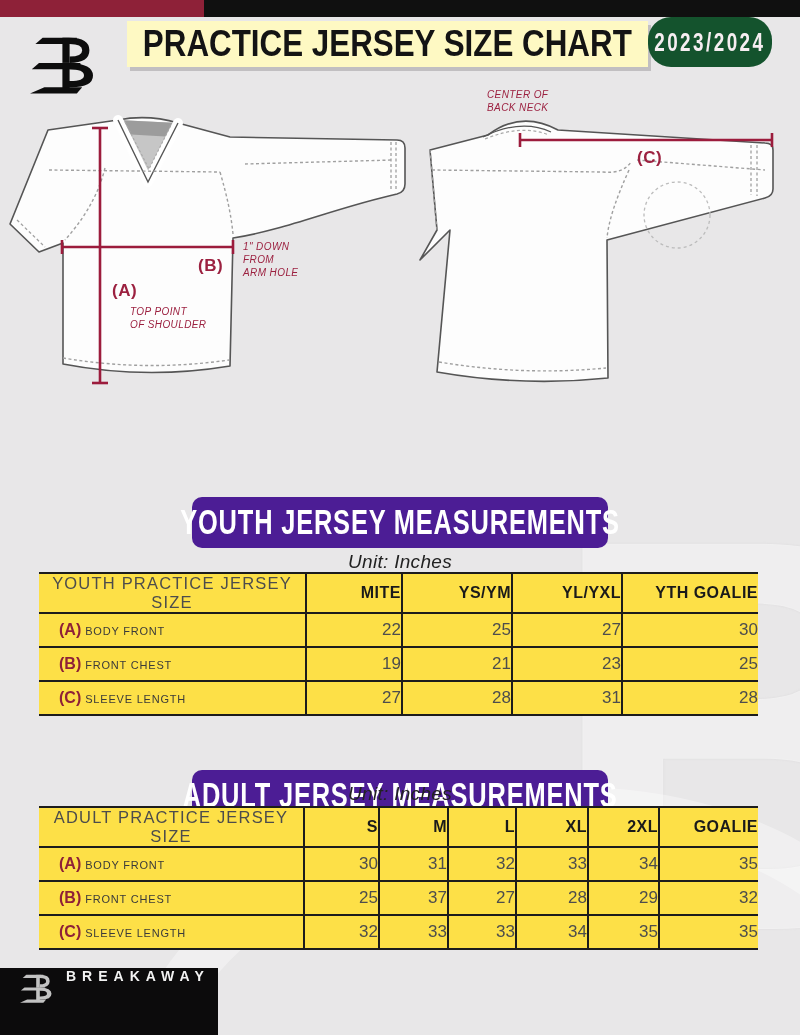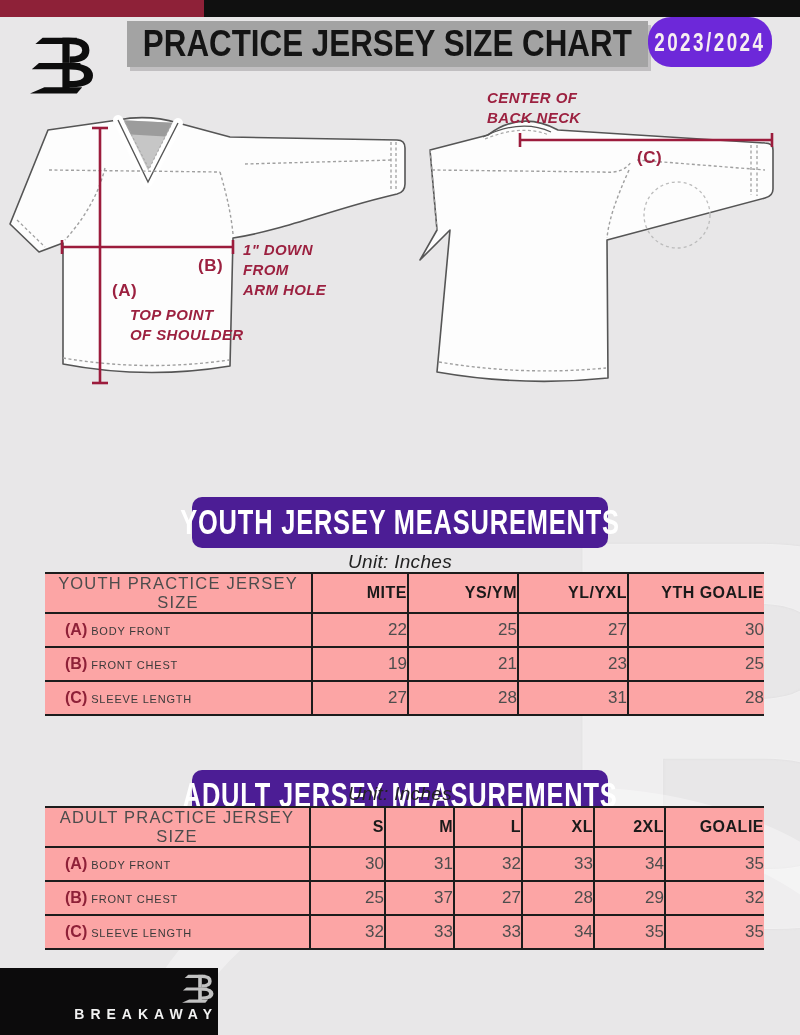--- a/index.html
+++ b/index.html
@@ -15,44 +15,44 @@
     text-shadow:0 0 2px rgba(200,198,200,0.4);
   }
   .wm-swoosh{
     position:absolute;left:120px;top:790px;width:720px;height:460px;border-radius:50%;
     border:46px solid rgba(255,255,255,0.35);z-index:1;transform:rotate(-8deg);
   }
   
   .strip-maroon{position:absolute;left:0;top:0;width:204px;height:17px;background:#8e2138;z-index:4;}
   .strip-black{position:absolute;left:204px;top:0;width:596px;height:17px;background:#101010;z-index:4;}
   .title-band{
-    position:absolute;left:127px;top:21px;width:521px;height:46px;background:#a3a3a3;
+    position:absolute;left:127px;top:21px;width:521px;height:46px;background:#fef9c3;
     display:flex;align-items:center;justify-content:center;z-index:5;
     box-shadow:3px 4px 0 rgba(120,118,120,0.35);
   }
   .title-band span{
     font-weight:800;font-size:33px;color:#141414;letter-spacing:0px;white-space:nowrap;
     transform:scale(0.95,1.12);
   }
   .season-block{
-    position:absolute;left:648px;top:17px;width:124px;height:50px;background:#6d28d9;
+    position:absolute;left:648px;top:17px;width:124px;height:50px;background:#14532d;
     display:flex;align-items:center;justify-content:center;z-index:5;border-radius:23px;
   }
   .season-block span{
     color:#f6eef1;font-weight:700;font-size:23px;letter-spacing:3px;white-space:nowrap;
     transform:scale(0.82,1.15);
   }
   .logo-main{position:absolute;left:30px;top:24px;z-index:5;}
   
   .diagram-layer{position:absolute;left:0;top:90px;width:800px;height:335px;z-index:2;}
   .jersey-svg{position:absolute;}
   .measure-svg{position:absolute;left:0;top:0;z-index:6;}
   .mlabel{position:absolute;color:#9c2140;z-index:7;}
   .mkey{font-weight:800;font-size:17px;letter-spacing:0.5px;}
-  .mdesc{font-style:italic;font-size:15px;line-height:1.32;letter-spacing:0.4px;white-space:pre-line;font-weight:700;}
+  .mdesc{font-style:italic;font-size:10px;line-height:1.32;letter-spacing:0.4px;white-space:pre-line;font-weight:400;}
   
   .note-banner{
     position:absolute;left:0;top:424px;width:800px;height:63px;background:#8e2138;z-index:3;
     display:flex;align-items:center;justify-content:center;
   }
   .note-banner p{
     margin:0;color:#f7eff2;font-size:17.5px;line-height:1.45;text-align:center;max-width:530px;
   }
   
   .pill{
@@ -62,38 +62,38 @@
   .pill span{
     color:#ffffff;font-weight:700;font-size:31px;letter-spacing:1px;white-space:nowrap;
     transform:scale(0.82,1.15);
   }
   .unit{
     position:absolute;left:0;width:800px;text-align:center;z-index:3;
     font-style:italic;font-size:19px;color:#222222;letter-spacing:0.3px;
   }
   
   table.size-table{
-    position:absolute;left:45px;width:719px;border-collapse:collapse;z-index:3;
-    background:#fca5a5;table-layout:fixed;
+    position:absolute;left:39px;width:719px;border-collapse:collapse;z-index:3;
+    background:#fde047;table-layout:fixed;
   }
   table.size-table td{
     border-top:2px solid #1c1c1c;border-bottom:2px solid #1c1c1c;
     height:32px;text-align:right;vertical-align:middle;padding:0;
   }
   table.size-table td.v{border-left:2px solid #1c1c1c;font-size:17px;color:#4d4d4d;}
   table.size-table tr.hdr td{font-weight:700;font-size:16px;color:#1a1a1a;letter-spacing:0.5px;}
   table.size-table tr.hdr td.lbl{font-weight:400;font-size:16.5px;color:#4c4c4c;letter-spacing:1.2px;}
   table.size-table td.lbl{text-align:left;padding-left:20px;}
   table.size-table tr.hdr td.lbl{text-align:center;padding-left:0;}
   .rkey{color:#8e2138;font-weight:800;font-size:16px;}
   .rlabel{color:#3a3a3a;font-size:11px;letter-spacing:0.8px;margin-left:4px;}
   
   .footer-black{
     position:absolute;left:0;top:968px;width:218px;height:67px;background:#0c0b0c;z-index:4;
-    display:flex;align-items:flex-end;flex-direction:column;
+    display:flex;align-items:flex-start;
   }
   .footer-wordmark{color:#f2f2f2;font-weight:700;font-size:14px;letter-spacing:6px;margin-left:10px;white-space:nowrap;}
   .footer-maroon{
     position:absolute;left:218px;top:968px;width:582px;height:67px;background:#8e2138;z-index:4;
     display:flex;align-items:center;
   }
   .footer-maroon p{margin:0 0 0 14px;color:#f6edf0;font-size:15px;line-height:1.45;max-width:545px;}
 </style>
 </head>
 <body>

